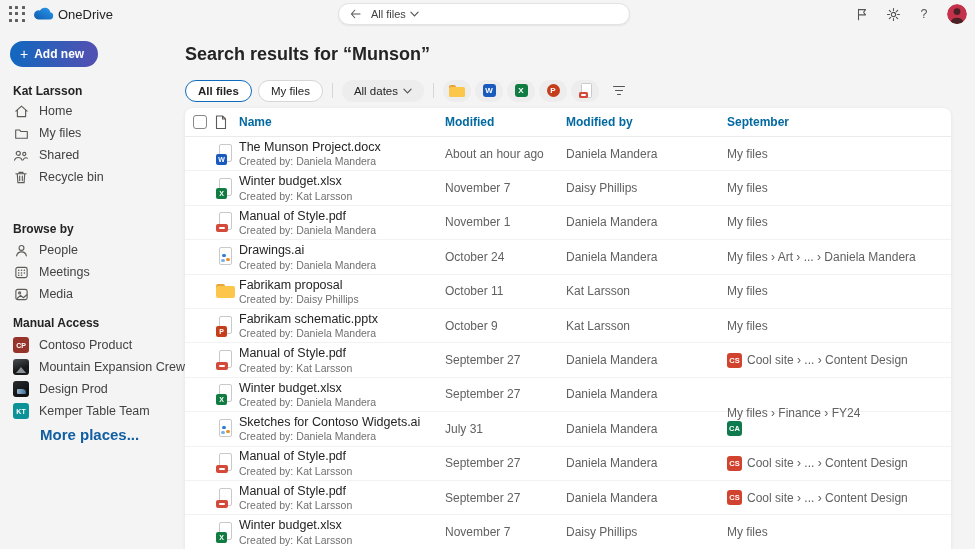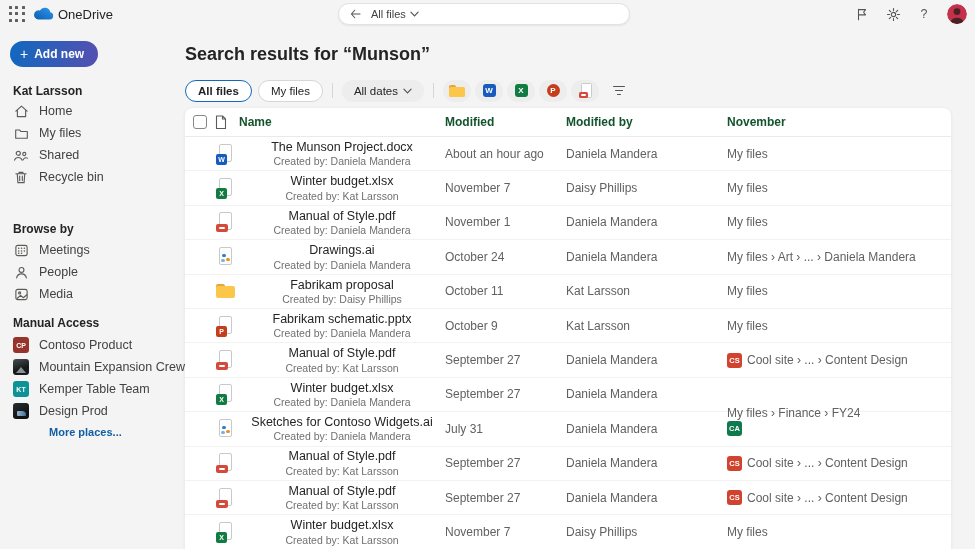--- a/index.html
+++ b/index.html
@@ -37,21 +37,21 @@
   .nav-item{height:22px;display:flex;align-items:center;padding-left:13px;gap:10px;cursor:pointer;font-size:12.5px;color:#424242;}
   .nav-ic{width:16px;height:16px;display:flex;align-items:center;justify-content:center;color:#5d5b58;flex:0 0 auto;}
   .q-badge{width:16px;height:16px;border-radius:3px;display:flex;align-items:center;justify-content:center;
     color:#fff;font-size:7px;font-weight:700;flex:0 0 auto;}
   .q-photo-mountain{background:linear-gradient(160deg,#4a4f52 0%,#17191a 60%);}
   .q-photo-mountain::after{content:"";display:block;width:0;height:0;margin-top:6px;
     border-left:5px solid transparent;border-right:5px solid transparent;border-bottom:6px solid #8a9096;}
   .q-photo-design{background:linear-gradient(150deg,#2a2d30 0%,#101214 70%);}
   .q-photo-design::after{content:"";display:block;width:9px;height:5px;border-radius:1px 4px 1px 1px;
     background:linear-gradient(100deg,#9fb6c8,#3a6f9c);margin-top:4px;}
-  .moreplaces{position:absolute;left:13px;font-size:11px;font-weight:700;color:#115ea3;cursor:pointer;padding-left:36px;}
+  .moreplaces{position:absolute;left:4px;font-size:15px;font-weight:700;color:#115ea3;cursor:pointer;padding-left:36px;}
   
   .main-title{position:absolute;left:185px;top:44px;font-size:18px;font-weight:700;color:#242424;}
   .pillrow{position:absolute;left:185px;top:79px;height:23px;display:flex;align-items:center;}
   .pill{height:22px;border-radius:12px;display:flex;align-items:center;padding:0 12px;font-size:11.5px;
     color:#242424;cursor:pointer;box-sizing:border-box;background:#fff;border:1px solid #d6d6d6;}
   .pill.selected{border:1.5px solid #0f6cbd;font-weight:600;}
   .pill.gray{background:#ededed;border:none;gap:5px;}
   .vdivider{width:1px;height:15px;background:#d6d6d6;margin:0 9px;}
   .chip{width:28px;height:22px;border-radius:12px;background:#ededed;display:flex;align-items:center;
     justify-content:center;margin-right:4px;cursor:pointer;}
@@ -69,25 +69,25 @@
   .funnel{width:16px;height:16px;margin-left:8px;display:flex;flex-direction:column;align-items:center;
     justify-content:center;gap:2.5px;cursor:pointer;}
   .funnel i{height:1.5px;background:#555;border-radius:1px;display:block;}
   .funnel i:nth-child(1){width:12px;}.funnel i:nth-child(2){width:8px;}.funnel i:nth-child(3){width:4px;}
   
   .card{position:absolute;left:185px;top:108px;width:766px;height:441px;background:#fff;
     border-radius:8px 8px 0 0;box-shadow:0 1px 4px rgba(0,0,0,.07);overflow:hidden;}
   .tgrid{display:grid;grid-template-columns:22px 24px 206px 121px 161px 1fr;align-items:center;
     padding:0 8px;box-sizing:border-box;}
   .thead{height:29px;border-bottom:1px solid #eaeaea;}
-  .th{font-size:12px;font-weight:700;color:#14532d;}
+  .th{font-size:12px;font-weight:700;color:#0369a1;}
   .cb{width:14px;height:14px;border:1px solid #8a8886;border-radius:3px;box-sizing:border-box;cursor:pointer;background:#fff;}
   .hdoc{color:#5d5b58;display:flex;align-items:center;}
   .trow{height:34.4px;border-bottom:1px solid #f2f2f2;cursor:pointer;}
-  .namecell{line-height:1.15;overflow:hidden;text-align:center;}
+  .namecell{line-height:1.15;overflow:hidden;}
   .fname{font-size:12.5px;color:#242424;white-space:nowrap;overflow:hidden;text-overflow:ellipsis;}
   .fsub{font-size:10.5px;color:#707070;margin-top:1px;white-space:nowrap;overflow:hidden;}
   .cell{font-size:12px;color:#616161;white-space:nowrap;overflow:hidden;text-overflow:ellipsis;}
   .loc{display:flex;align-items:center;gap:5px;}
   .locbadge{width:15px;height:15px;border-radius:3px;color:#fff;font-size:7.5px;font-weight:700;
     display:flex;align-items:center;justify-content:center;flex:0 0 auto;}
   
   .ficon{position:relative;width:22px;height:22px;}
   .pg{position:absolute;left:4px;top:1px;width:13px;height:18px;background:#fff;border:1px solid #c9c9c9;border-radius:2px;box-sizing:border-box;}
   .abadge{position:absolute;left:1px;bottom:0;width:11px;height:11px;border-radius:2px;color:#fff;
@@ -216,38 +216,38 @@
           </svg>
         </span>
         <span>Recycle bin</span>
       </div>
     </div>
   <div class="sb-section" style="top:194px;">Browse by</div>
   <div class="navlist" id="browse-list" style="top:211px;">
       <div class="nav-item">
         <span class="nav-ic">
           <svg width="15" height="15" viewBox="0 0 16 16">
+            <g fill="none" stroke="#5d5b58" stroke-width="1.2" stroke-linecap="round">
+              <circle cx="8" cy="5.2" r="2.6"></circle>
+              <path d="M2.8 13.8a5.3 5.3 0 0 1 10.4 0"></path>
+            </g>
+          </svg>
+        </span>
+        <span>People</span>
+      </div>
+      <div class="nav-item">
+        <span class="nav-ic">
+          <svg width="15" height="15" viewBox="0 0 16 16">
             <g fill="none" stroke="#5d5b58" stroke-width="1.2">
               <rect x="2" y="2.5" width="12" height="11" rx="2"></rect>
               <path d="M5 5.5h.1M8 5.5h.1M11 5.5h.1M5 8.5h.1M8 8.5h.1M11 8.5h.1M5 11h.1M8 11h.1" stroke-linecap="round" stroke-width="1.6"></path>
             </g>
           </svg>
         </span>
         <span>Meetings</span>
-      </div>
-      <div class="nav-item">
-        <span class="nav-ic">
-          <svg width="15" height="15" viewBox="0 0 16 16">
-            <g fill="none" stroke="#5d5b58" stroke-width="1.2" stroke-linecap="round">
-              <circle cx="8" cy="5.2" r="2.6"></circle>
-              <path d="M2.8 13.8a5.3 5.3 0 0 1 10.4 0"></path>
-            </g>
-          </svg>
-        </span>
-        <span>People</span>
       </div>
       <div class="nav-item">
         <span class="nav-ic">
           <svg width="15" height="15" viewBox="0 0 16 16">
             <g fill="none" stroke="#5d5b58" stroke-width="1.2" stroke-linejoin="round">
               <rect x="2" y="2.5" width="12" height="11" rx="2"></rect>
               <circle cx="6" cy="6.3" r="1.1"></circle>
               <path d="M3 12.5 7 9l3 2.5 4-3.5"></path>
             </g>
           </svg>
@@ -259,26 +259,26 @@
   <div class="navlist" id="quick-list" style="top:306px;">
       <div class="nav-item">
         <span class="q-badge" style="background: rgb(150, 52, 43);">CP</span>
         <span>Contoso Product</span>
       </div>
       <div class="nav-item">
         <span class="q-badge q-photo-mountain"></span>
         <span>Mountain Expansion Crew</span>
       </div>
       <div class="nav-item">
+        <span class="q-badge q-photo-design"></span>
+        <span>Design Prod</span>
+      </div>
+      <div class="nav-item">
         <span class="q-badge" style="background: rgb(13, 146, 152);">KT</span>
         <span>Kemper Table Team</span>
-      </div>
-      <div class="nav-item">
-        <span class="q-badge q-photo-design"></span>
-        <span>Design Prod</span>
       </div>
     </div>
   <div class="moreplaces" style="top:398px;position:absolute;">More places...</div>
 </div>
 
 <div class="main-title">Search results for “Munson”</div>
 
 <div class="pillrow">
   <span class="pill selected" style="margin-right:6px;">All files</span>
   <span class="pill">My files</span>
@@ -327,21 +327,21 @@
     <span class="cb"></span>
     <span class="hdoc">
       <svg width="12" height="15" viewBox="0 0 12 15">
           <path d="M1.5 1h6l3 3v9.5h-9z" fill="none" stroke="#5d5b58" stroke-width="1.1" stroke-linejoin="round"></path>
           <path d="M7.5 1v3h3" fill="none" stroke="#5d5b58" stroke-width="1.1" stroke-linejoin="round"></path>
         </svg>
     </span>
     <span class="th">Name</span>
     <span class="th">Modified</span>
     <span class="th">Modified by</span>
-    <span class="th">November</span>
+    <span class="th">September</span>
   </div>
   <div id="rows">
   <div class="tgrid trow">
     <span></span>
     <span class="ficon">
           <span class="pg"></span>
           <span class="abadge word">W</span>
         </span>
     <div class="namecell">
       <div class="fname">The Munson Project.docx</div>

